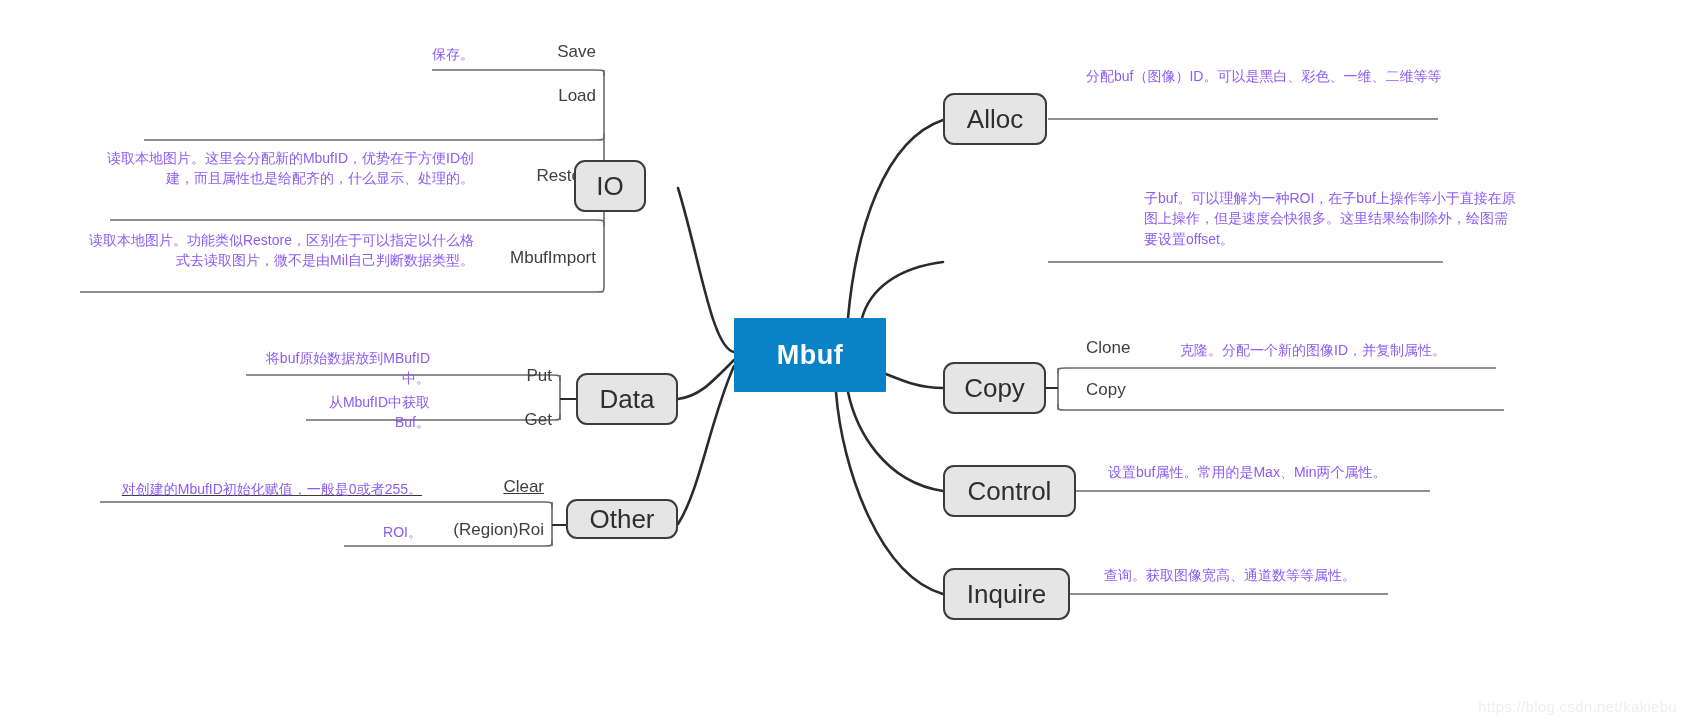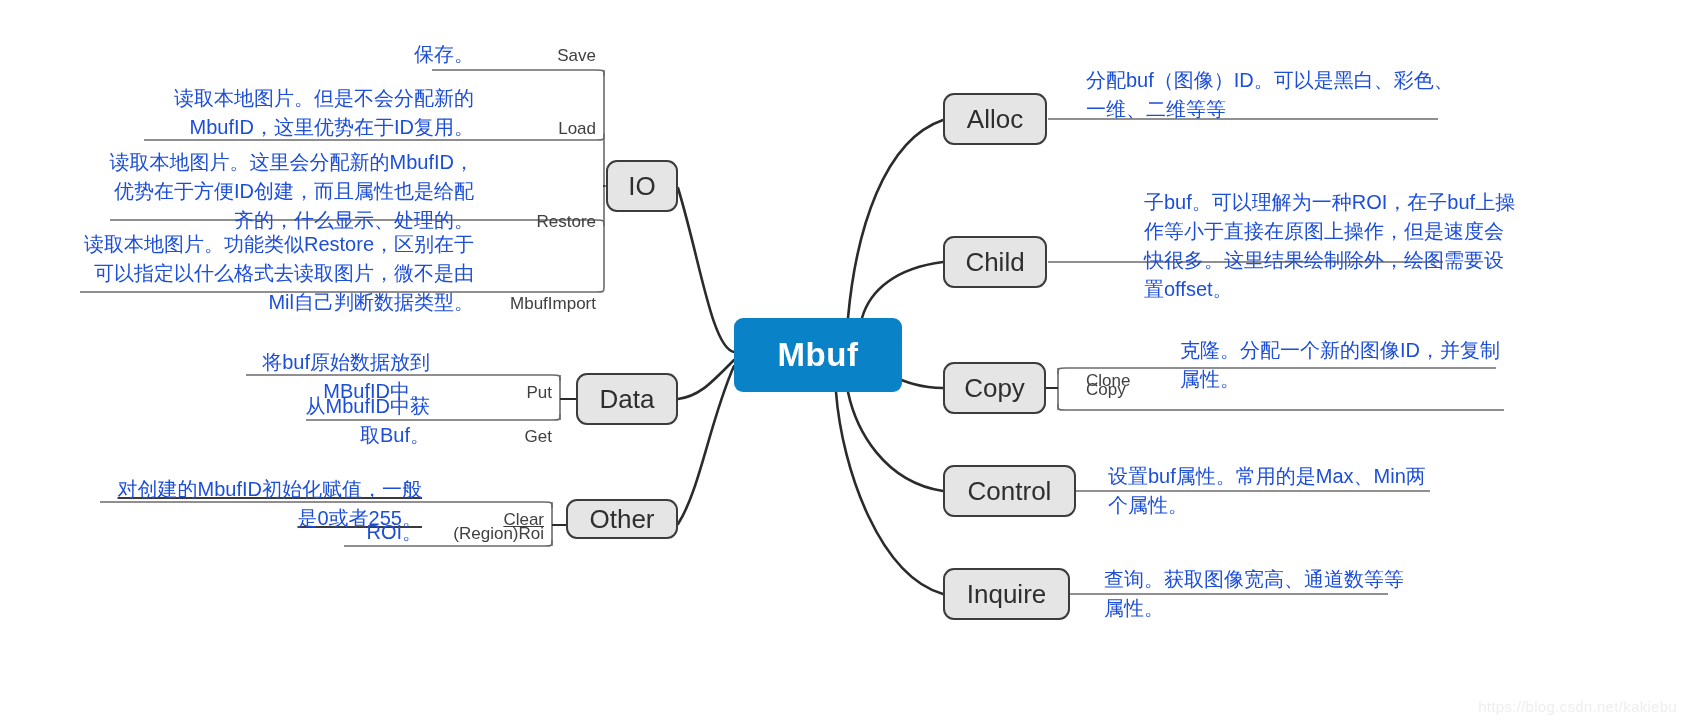--- a/index.html
+++ b/index.html
@@ -24,28 +24,28 @@
     width: 1689px;
     height: 721px;
     pointer-events: none;
   }
 
   
   .root-node {
     position: absolute;
     left: 734px;
     top: 318px;
-    width: 168px;
+    width: 152px;
     height: 74px;
-    border-radius: 9px;
+    border-radius: 1px;
     display: flex;
     align-items: center;
     justify-content: center;
     color: #ffffff;
-    font-size: 33px;
+    font-size: 27px;
     font-weight: bold;
     letter-spacing: 0.5px;
     z-index: 5;
   }
 
   
   .branch-node {
     position: absolute;
     background: #e5e5e5;
     border: 2.5px solid #3c3c3c;
@@ -73,22 +73,22 @@
     padding-bottom: 2px;
     box-sizing: border-box;
   }
   .leaf-label {
     font-size: 17px;
     color: #404040;
     white-space: nowrap;
     line-height: 1.45;
   }
   .leaf-desc {
-    font-size: 20px;
-    color: #1d4ed8;
+    font-size: 14px;
+    color: #8b5cf6;
     line-height: 1.45;
   }
 
   
   .leaf.left .leaf-inner {
     justify-content: flex-end;
   }
   .leaf.left .leaf-desc {
     text-align: right;
     margin-right: 18px;
@@ -216,39 +216,36 @@
 
     <g fill="none" stroke="#6b6b6b" stroke-width="1.6">
       <path d="M 1070 594 L 1388 594"></path>
     </g>
   </svg>
 
   <div class="root-node" style="background:#0a82c8;">
     <span>Mbuf</span>
   </div>
 
-  <div class="branch-node" style="left:606px; top:160px; width:72px; height:52px;">
+  <div class="branch-node" style="left:574px; top:160px; width:72px; height:52px;">
     <span>IO</span>
   </div>
 
   <div class="branch-node" style="left:576px; top:373px; width:102px; height:52px;">
     <span>Data</span>
   </div>
 
   <div class="branch-node" style="left:566px; top:499px; width:112px; height:40px;">
     <span>Other</span>
   </div>
 
   <div class="branch-node" style="left:943px; top:93px; width:104px; height:52px;">
     <span>Alloc</span>
   </div>
 
-  <div class="branch-node" style="left:943px; top:236px; width:104px; height:52px;">
-    <span>Child</span>
-  </div>
 
   <div class="branch-node" style="left:943px; top:362px; width:103px; height:52px;">
     <span>Copy</span>
   </div>
 
   <div class="branch-node" style="left:943px; top:465px; width:133px; height:52px;">
     <span>Control</span>
   </div>
 
   <div class="branch-node" style="left:943px; top:568px; width:127px; height:52px;">
@@ -257,21 +254,20 @@
 
   <div class="leaf left" style="left:300px; top:40px; width:296px;">
     <div class="leaf-inner" style="border-bottom:none;">
       <div class="leaf-desc">保存。</div>
       <div class="leaf-label">Save</div>
     </div>
   </div>
 
   <div class="leaf left" style="left:140px; top:84px; width:456px;">
     <div class="leaf-inner" style="border-bottom:none;">
-      <div class="leaf-desc">读取本地图片。但是不会分配新的MbufID，这里优势在于ID复用。</div>
       <div class="leaf-label">Load</div>
     </div>
   </div>
 
   <div class="leaf left" style="left:106px; top:148px; width:490px;">
     <div class="leaf-inner" style="border-bottom:none;">
       <div class="leaf-desc">读取本地图片。这里会分配新的MbufID，优势在于方便ID创建，而且属性也是给配齐的，什么显示、处理的。</div>
       <div class="leaf-label">Restore</div>
     </div>
   </div>

